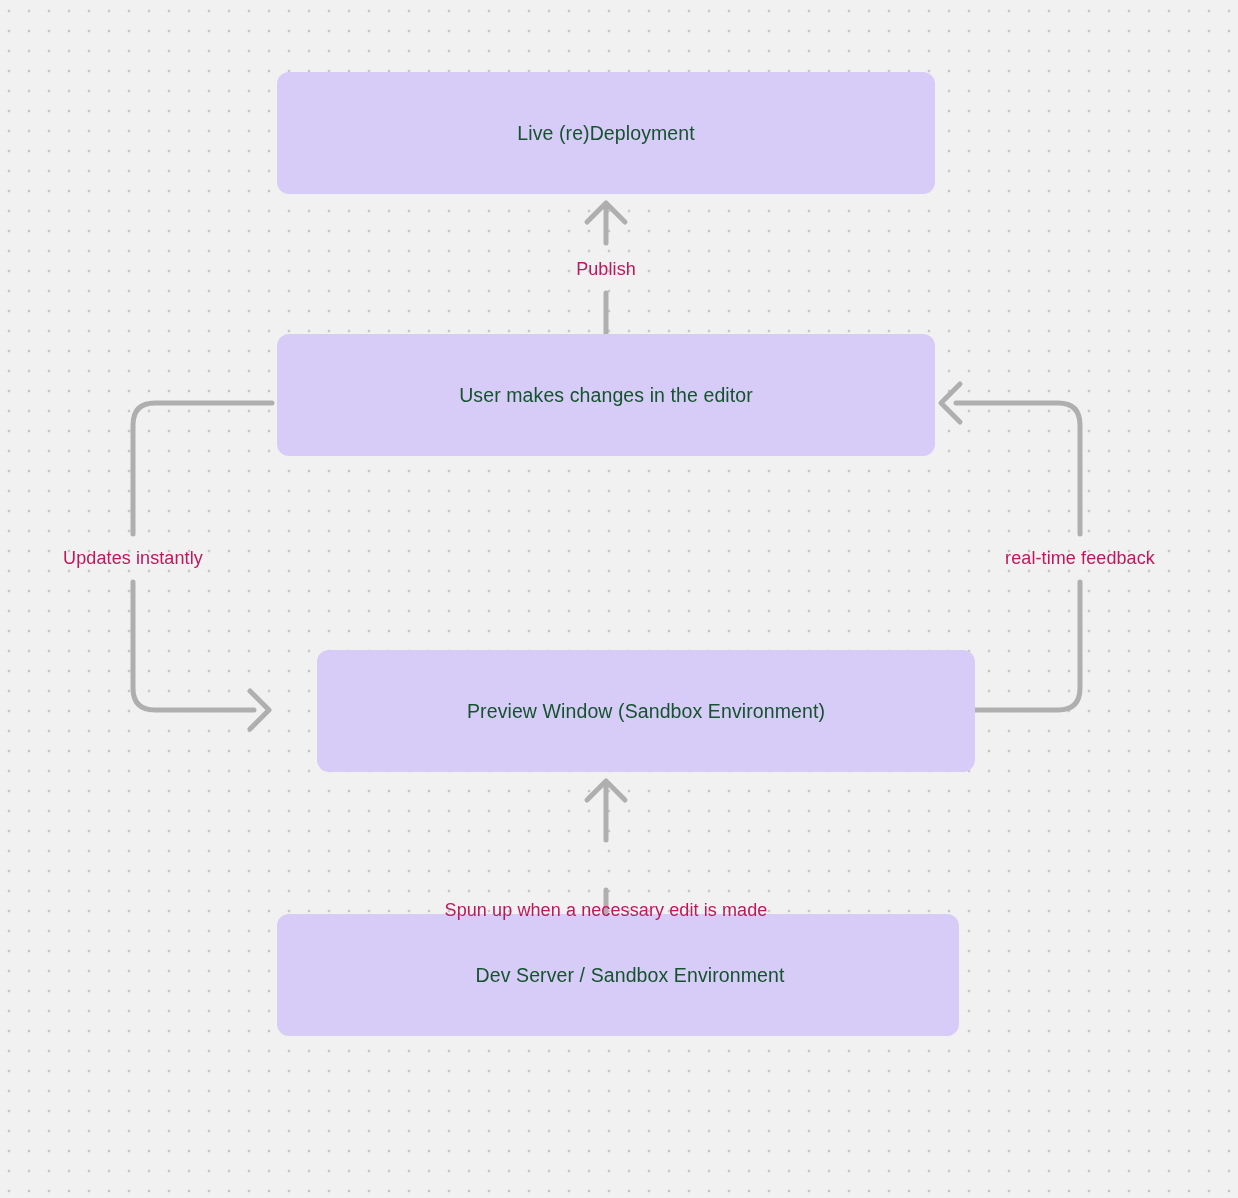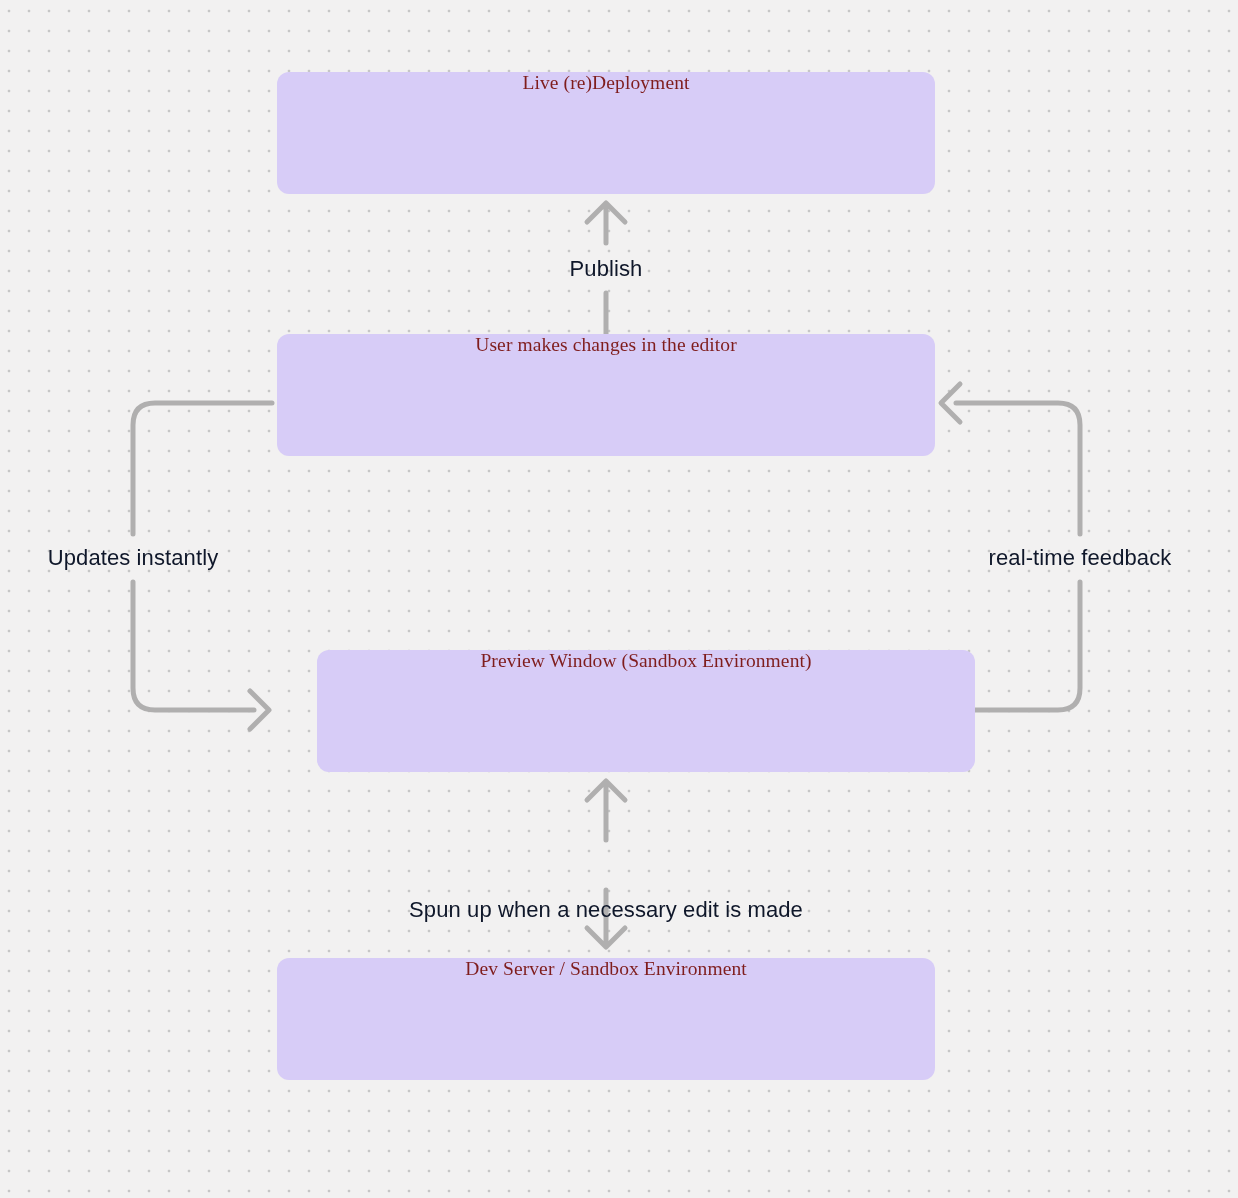--- a/index.html
+++ b/index.html
@@ -32,36 +32,36 @@
     stroke-linejoin: round;
   }
   .node {
     position: absolute;
     left: 277px;
     width: 658px;
     height: 122px;
     background: #d7ccf7;
     border-radius: 12px;
     display: flex;
+    align-items: center;
     justify-content: center;
     font-size: 19.5px;
-    color: #7f1d1d;
+    color: #14532d;
     letter-spacing: 0.1px;
     text-align: center;
-    font-family: Liberation Serif, serif;
   }
   .node-live    { top: 72px; }
   .node-user    { top: 334px; }
   .node-preview { top: 650px; margin-left: 40px; }
-  .node-dev     { top: 958px; }
+  .node-dev     { top: 914px; padding-left: 24px; }
   .edge-label {
     position: absolute;
     transform: translate(-50%, -50%);
-    font-size: 22px;
-    color: #0f172a;
+    font-size: 18px;
+    color: #be185d;
     white-space: nowrap;
     letter-spacing: 0.1px;
   }
   .label-publish  { left: 606px;  top: 269px; }
   .label-updates  { left: 133px;  top: 558px; text-align: center; }
   .label-realtime { left: 1080px; top: 558px; }
   .label-spunup   { left: 606px;  top: 866px; margin-top: 44px; }
 </style>
 </head>
 <body>

